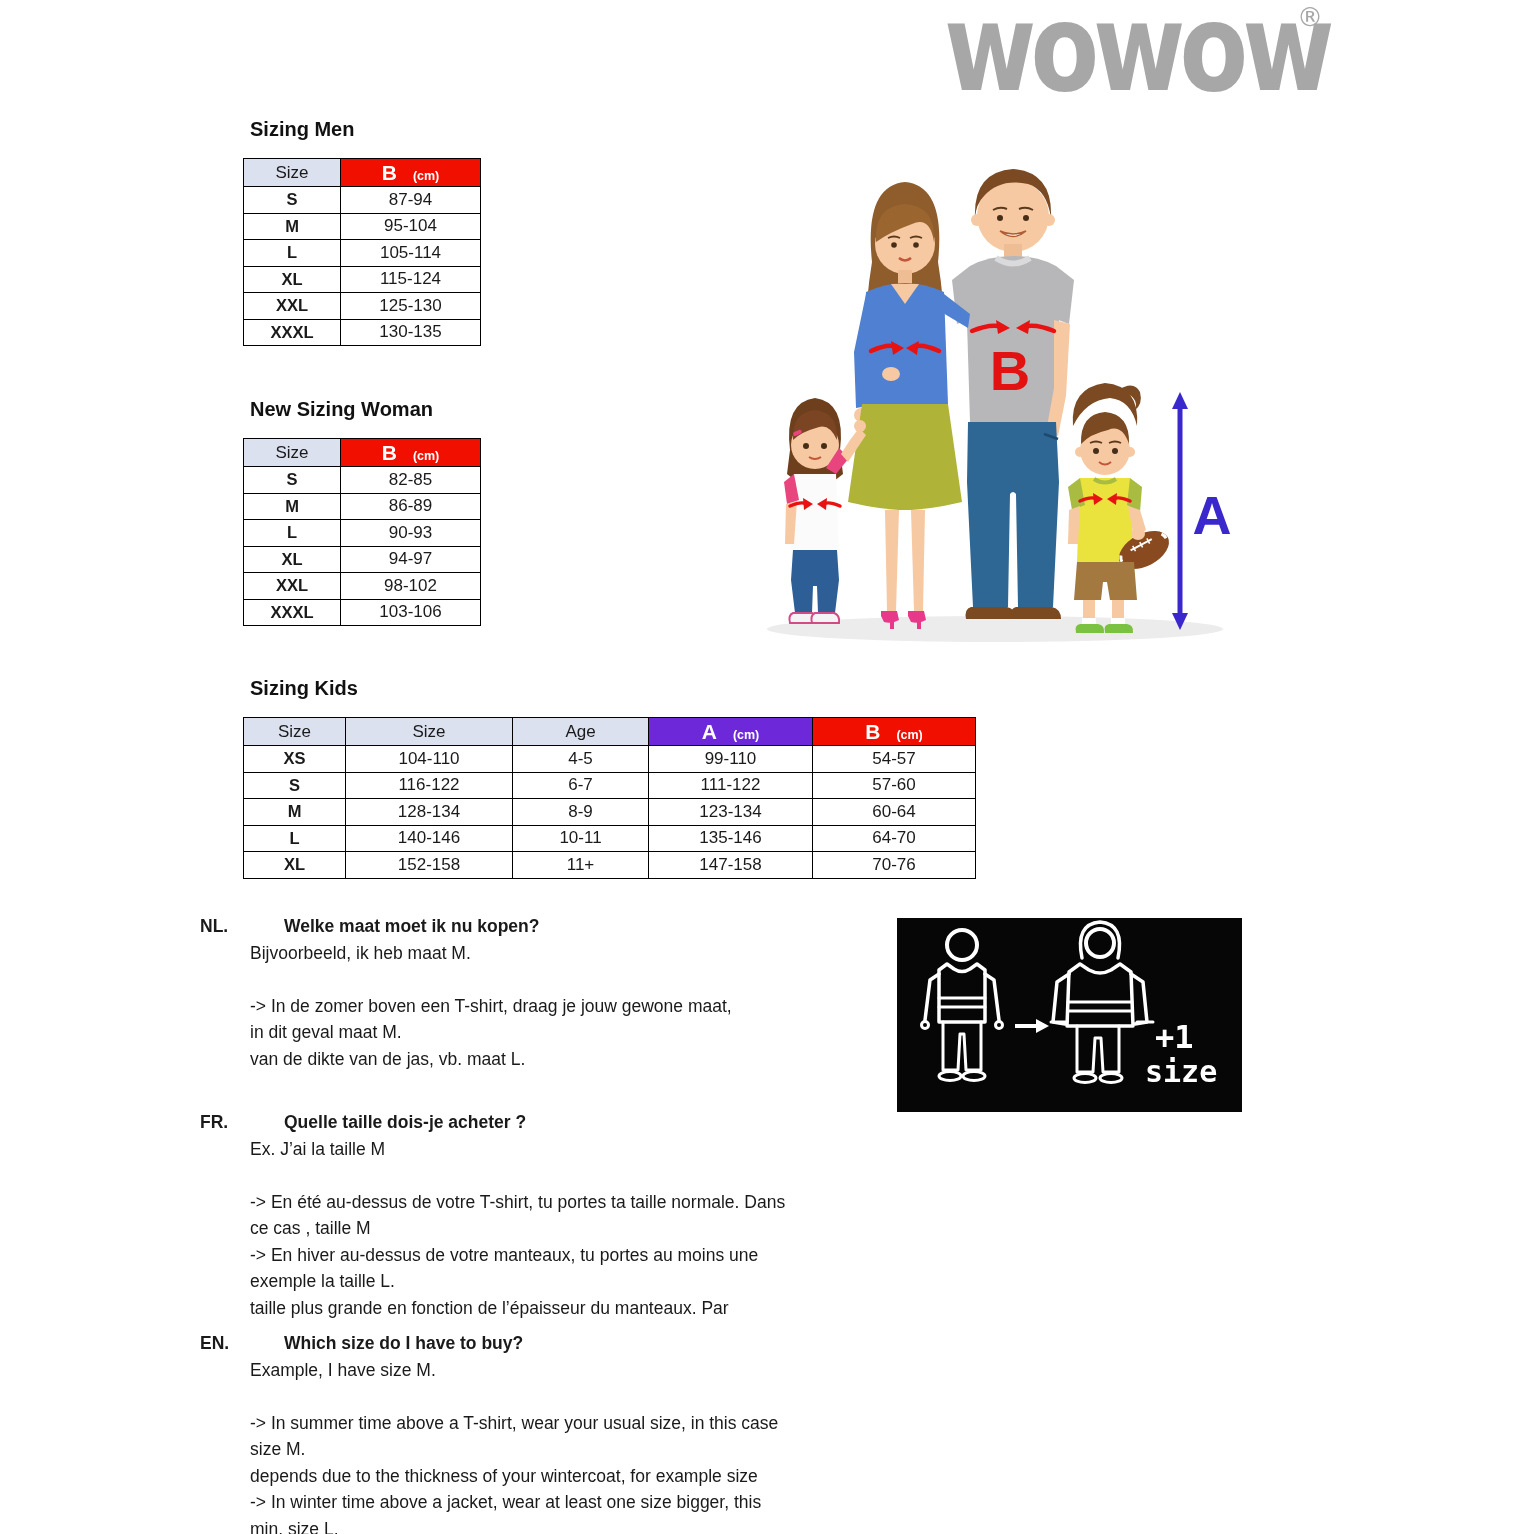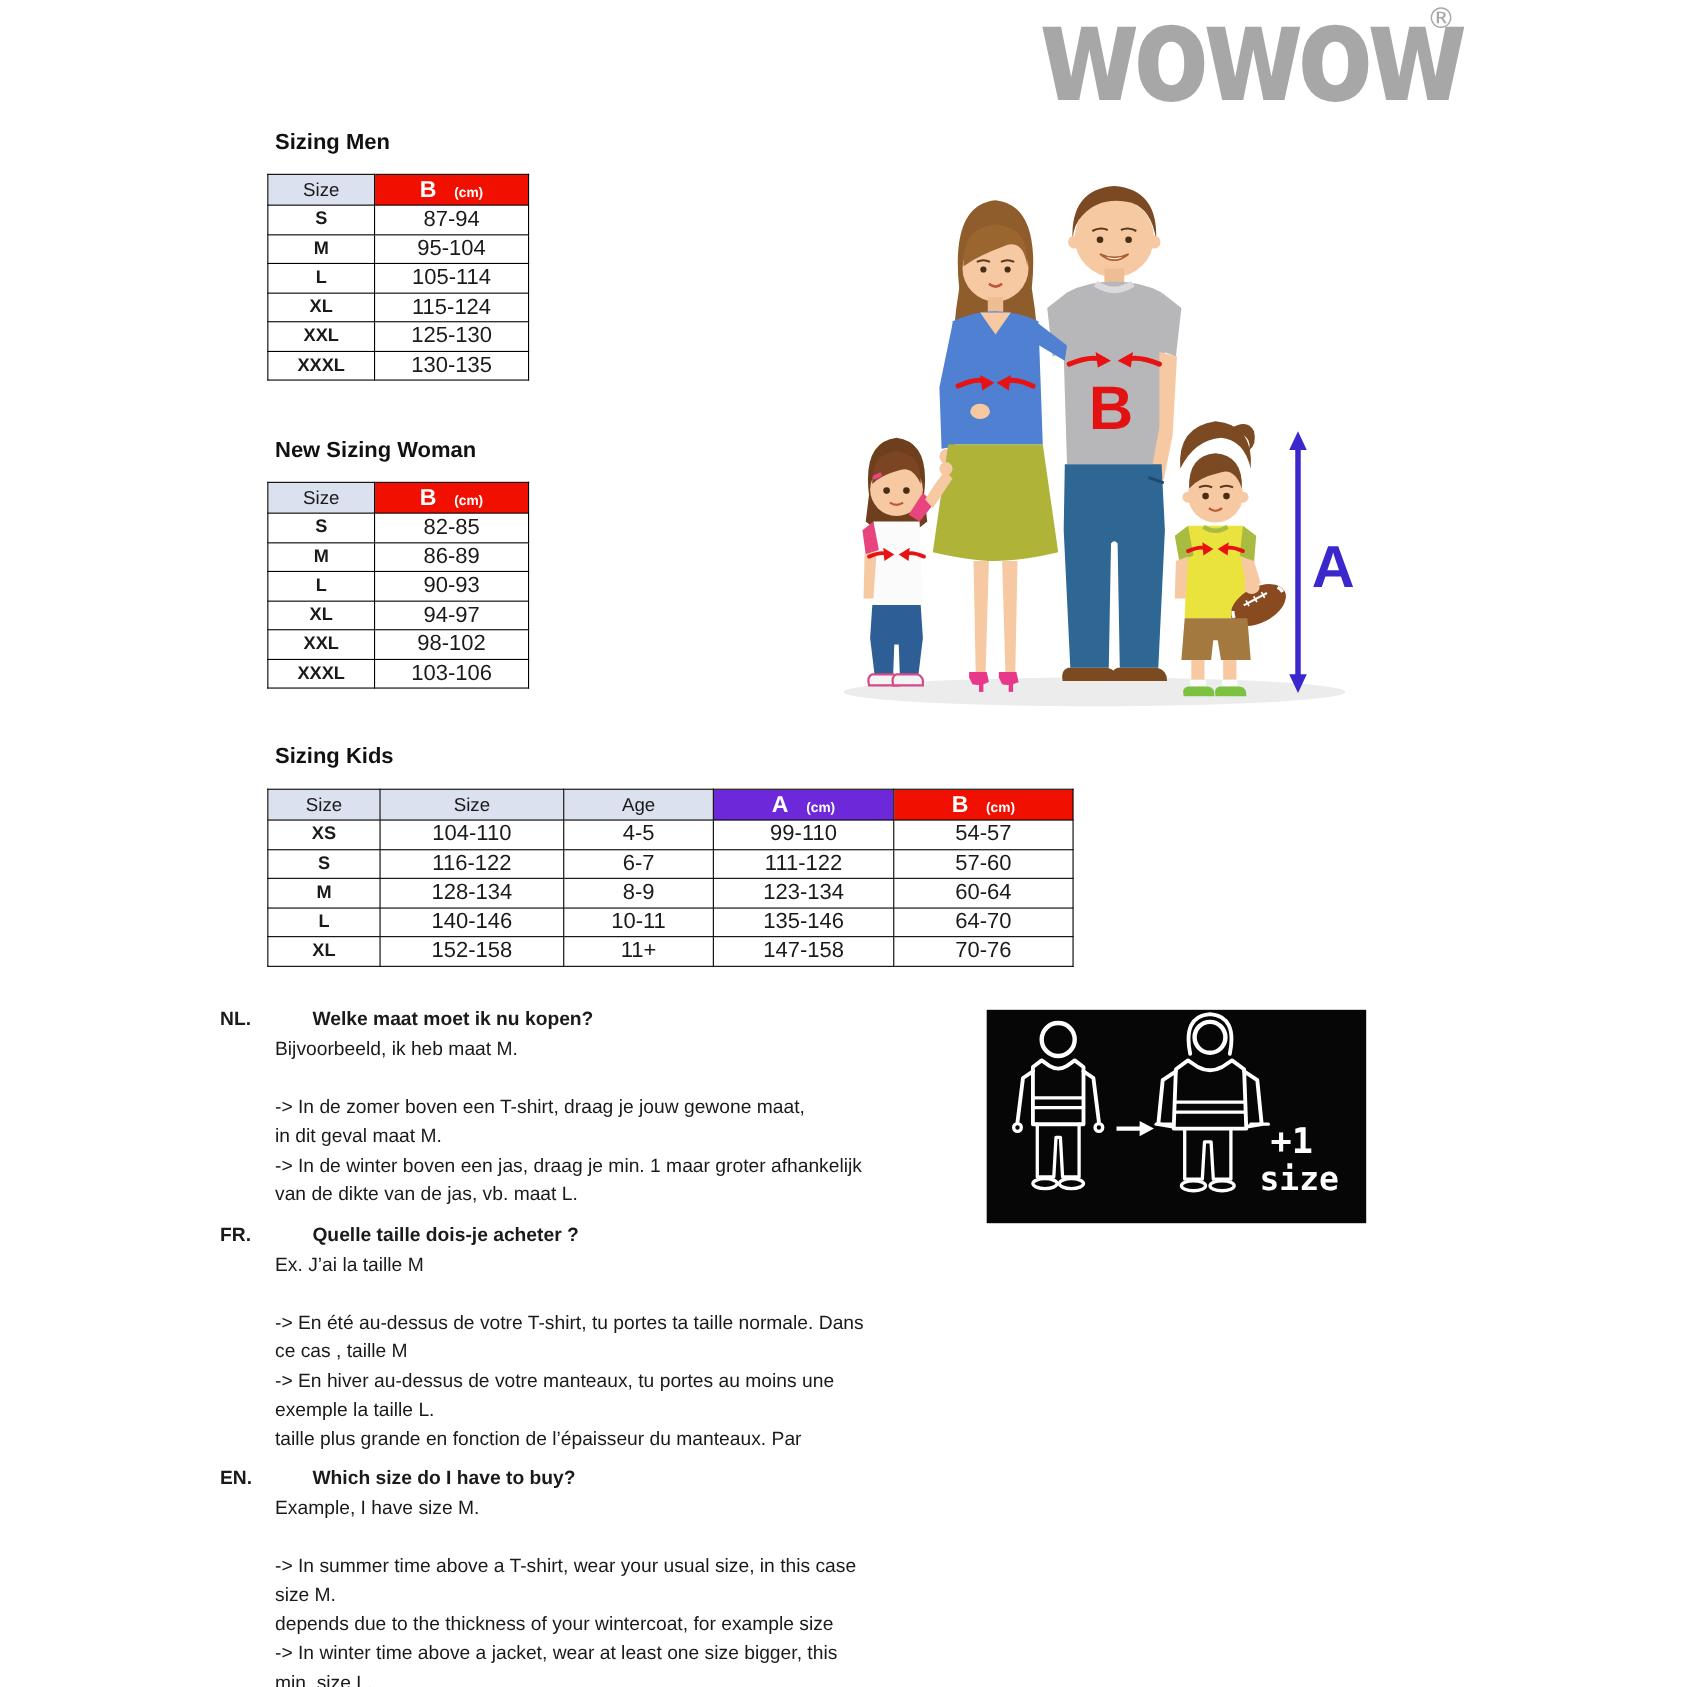--- a/index.html
+++ b/index.html
@@ -30,21 +30,21 @@
     border:1.7px solid #000; text-align:center; vertical-align:middle; padding:0; overflow:hidden;
   }
   .size-table th { height:27px; font-size:17px; font-weight:normal; }
   .size-table td { height:25.5px; }
   .hdr-plain { background:#dce1f0; color:#1a1a1a; }
   .hdr-red   { background:#f10f00; color:#fff; }
   .hdr-blue  { background:#6d28d9; color:#fff; }
   .big-letter { font-size:21px; font-weight:bold; }
   .unit { font-size:12.5px; font-weight:bold; margin-left:16px; }
   td.sz  { font-weight:bold; font-size:16.5px; }
-  td.val { font-size:20px; }
+  td.val { font-size:17px; }
   .men-table   { left:243px; top:158px; width:237px; }
   .woman-table { left:243px; top:438px; width:237px; }
   .kids-table  { left:243px; top:717px; width:732px; }
 
   
   .family-svg { position:absolute; left:760px; top:152px; width:510px; height:505px; }
 
   
   .sizeup-box { position:absolute; left:897px; top:918px; width:345px; height:194px; background:#060606; }
   .sizeup-box svg { width:100%; height:100%; display:block; }
@@ -382,21 +382,20 @@
 
   <div class="lang-section sec-nl">
     <div class="lang-row">
       <div class="lang-label">NL.</div>
       <div class="lang-content">
         <div class="lang-heading">Welke maat moet ik nu kopen?</div>
         <div class="line">Bijvoorbeeld, ik heb maat M.</div>
         <div class="line"></div>
         <div class="line">-&gt; In de zomer boven een T-shirt, draag je jouw gewone maat,</div>
         <div class="line">in dit geval maat M.</div>
-        <div class="line">-&gt; In de winter boven een jas, draag je min. 1 maar groter afhankelijk</div>
         <div class="line">van de dikte van de jas, vb. maat L.</div>
       </div>
     </div>
   </div>
 
   <div class="lang-section sec-fr">
     <div class="lang-row">
       <div class="lang-label">FR.</div>
       <div class="lang-content">
         <div class="lang-heading">Quelle taille dois-je acheter ?</div>

